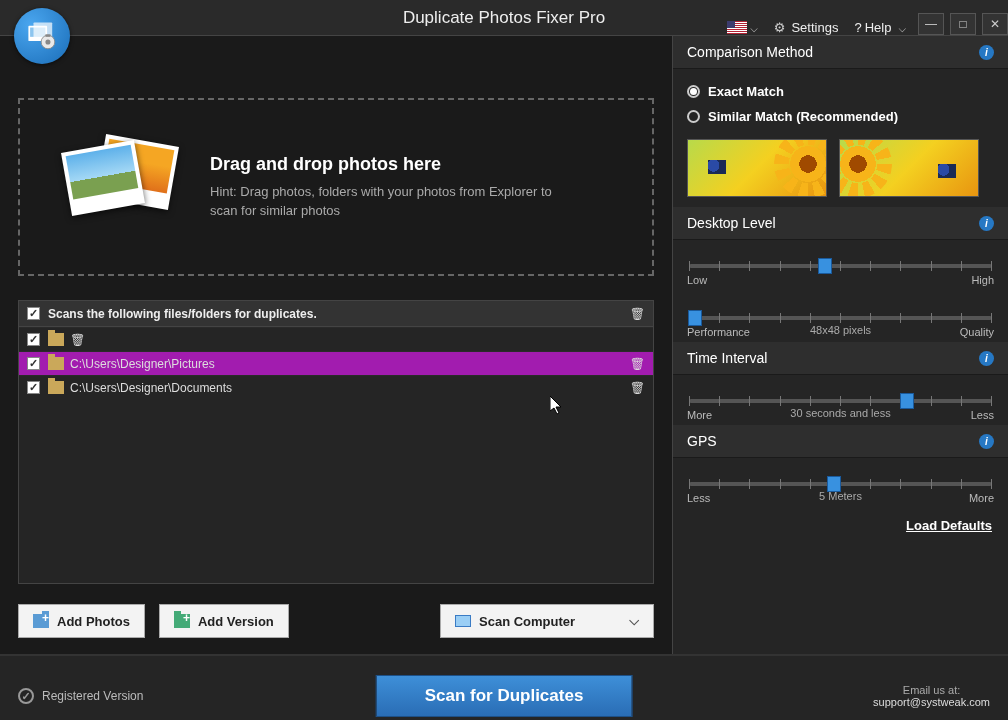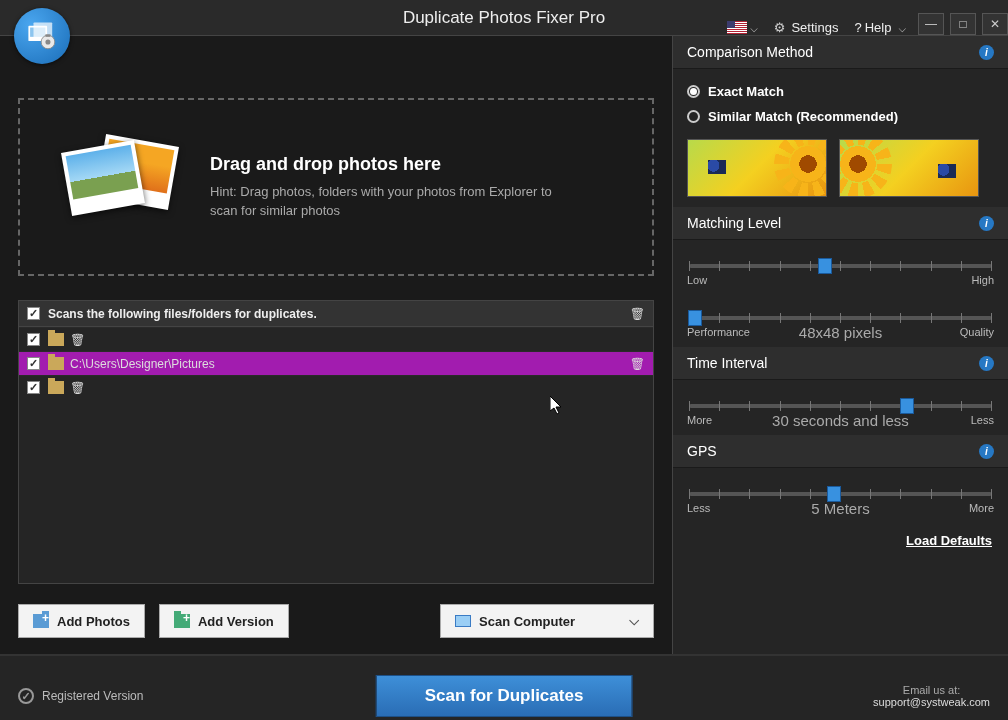--- a/index.html
+++ b/index.html
@@ -101,21 +101,21 @@
 .t1 .bfly { left:20px; top:20px; }
 .t2 .bfly { right:22px; top:24px; }
 
 
 .slider-sec .side-body { padding: 10px 14px 6px; }
 .slider-track { height:4px; background:#555; position:relative; margin: 14px 2px 4px; border-radius:2px; }
 .slider-track .ticks { position:absolute; top:-3px; left:0; right:0; height:10px; display:flex; justify-content:space-between; }
 .slider-track .ticks span { width:1px; height:10px; background:#777; }
 .slider-thumb { position:absolute; top:-6px; width:14px; height:16px; background:#3891e0; border:1px solid #1a5a9c; transform:translateX(-50%); cursor:pointer; }
 .slider-labels { display:flex; justify-content:space-between; font-size:11px; color:#bbb; margin-top:6px; }
-.slider-center-label { text-align:center; color:#aaa; font-size:15px; margin-top:-14px; }
+.slider-center-label { text-align:center; color:#aaa; font-size:11px; margin-top:-14px; }
 
 .load-defaults { text-align:right; padding:10px 16px; }
 .load-defaults a { color:#fff; font-weight:700; text-decoration:underline; cursor:pointer; font-size:13px;}
 
 .cursor { position:absolute; left:550px; top:360px; pointer-events:none; z-index:50; }
 </style>
 </head>
 <body>
 
 <div class="titlebar">
@@ -183,20 +183,21 @@
           </div>
           <div class="list-row hover">
             <span class="chk on"></span>
     <span class="folder-ic"></span>
     <span class="path">C:\Users\Designer\Pictures</span>
     <span class="trash-ic"></span>
           </div>
           <div class="list-row">
             <span class="chk on"></span>
     <span class="folder-ic"></span>
+    <span class="path">C:\Users\Designer\Documents</span>
     <span class="trash-ic"></span>
           </div>
         </div>
     </div>
 
     <div class="actions">
       <div class="btn photos">
         <span class="plus-ic"></span>
         <span>Add Photos</span>
       </div>
@@ -238,21 +239,21 @@
           </div>
         <div class="thumb t2">
             <div class="petals"></div>
             <div class="bfly"></div>
           </div>
       </div>
     </div>
 
     <div class="slider-sec">
       <div class="side-head">
-        <span class="ttl">Matching Level</span>
+        <span class="ttl">Desktop Level</span>
         <span class="info-ic"></span>
       </div>
       <div class="side-body">
         <div class="slider-track">
           <div class="ticks">
               <span></span>
               <span></span>
               <span></span>
               <span></span>
               <span></span>

